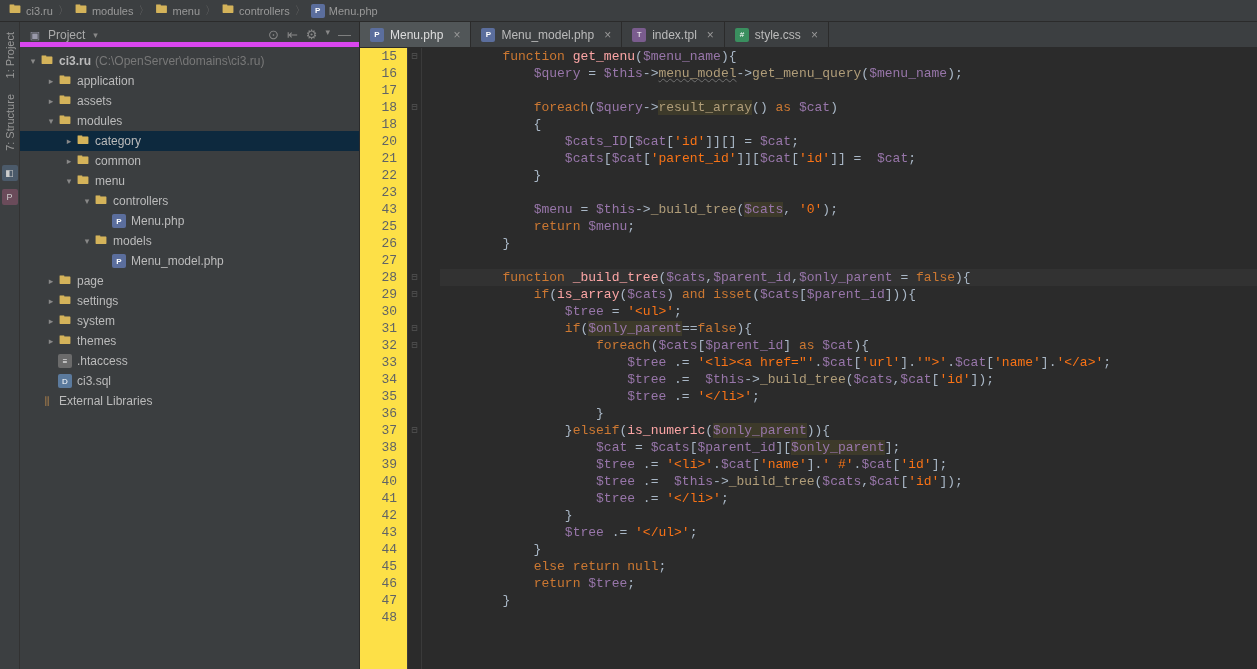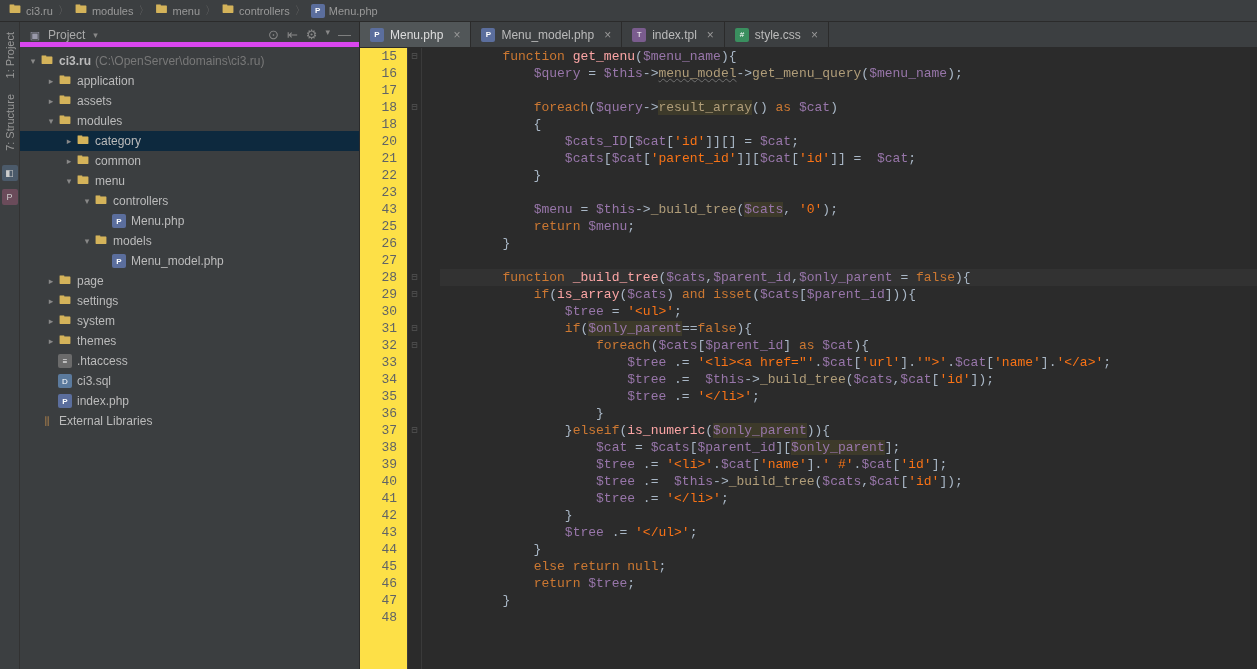--- a/index.html
+++ b/index.html
@@ -355,25 +355,20 @@
         </div>
         <div class="tree-row" style="padding-left: 24px;">
           <span class="arrow"></span>
           <span class="ico ico-txt"></span>
           <span class="label">.htaccess</span>
         </div>
         <div class="tree-row" style="padding-left: 24px;">
           <span class="arrow"></span>
           <span class="ico ico-sql"></span>
           <span class="label">ci3.sql</span>
-        </div>
-        <div class="tree-row" style="padding-left: 24px;">
-          <span class="arrow"></span>
-          <span class="ico ico-php"></span>
-          <span class="label">index.php</span>
         </div>
         <div class="tree-row" style="padding-left: 6px;">
           <span class="arrow"></span>
           <span class="ico ico-lib"></span>
           <span class="label">External Libraries</span>
         </div>
       </div>
   </div>
 
   <div class="editor-area">

